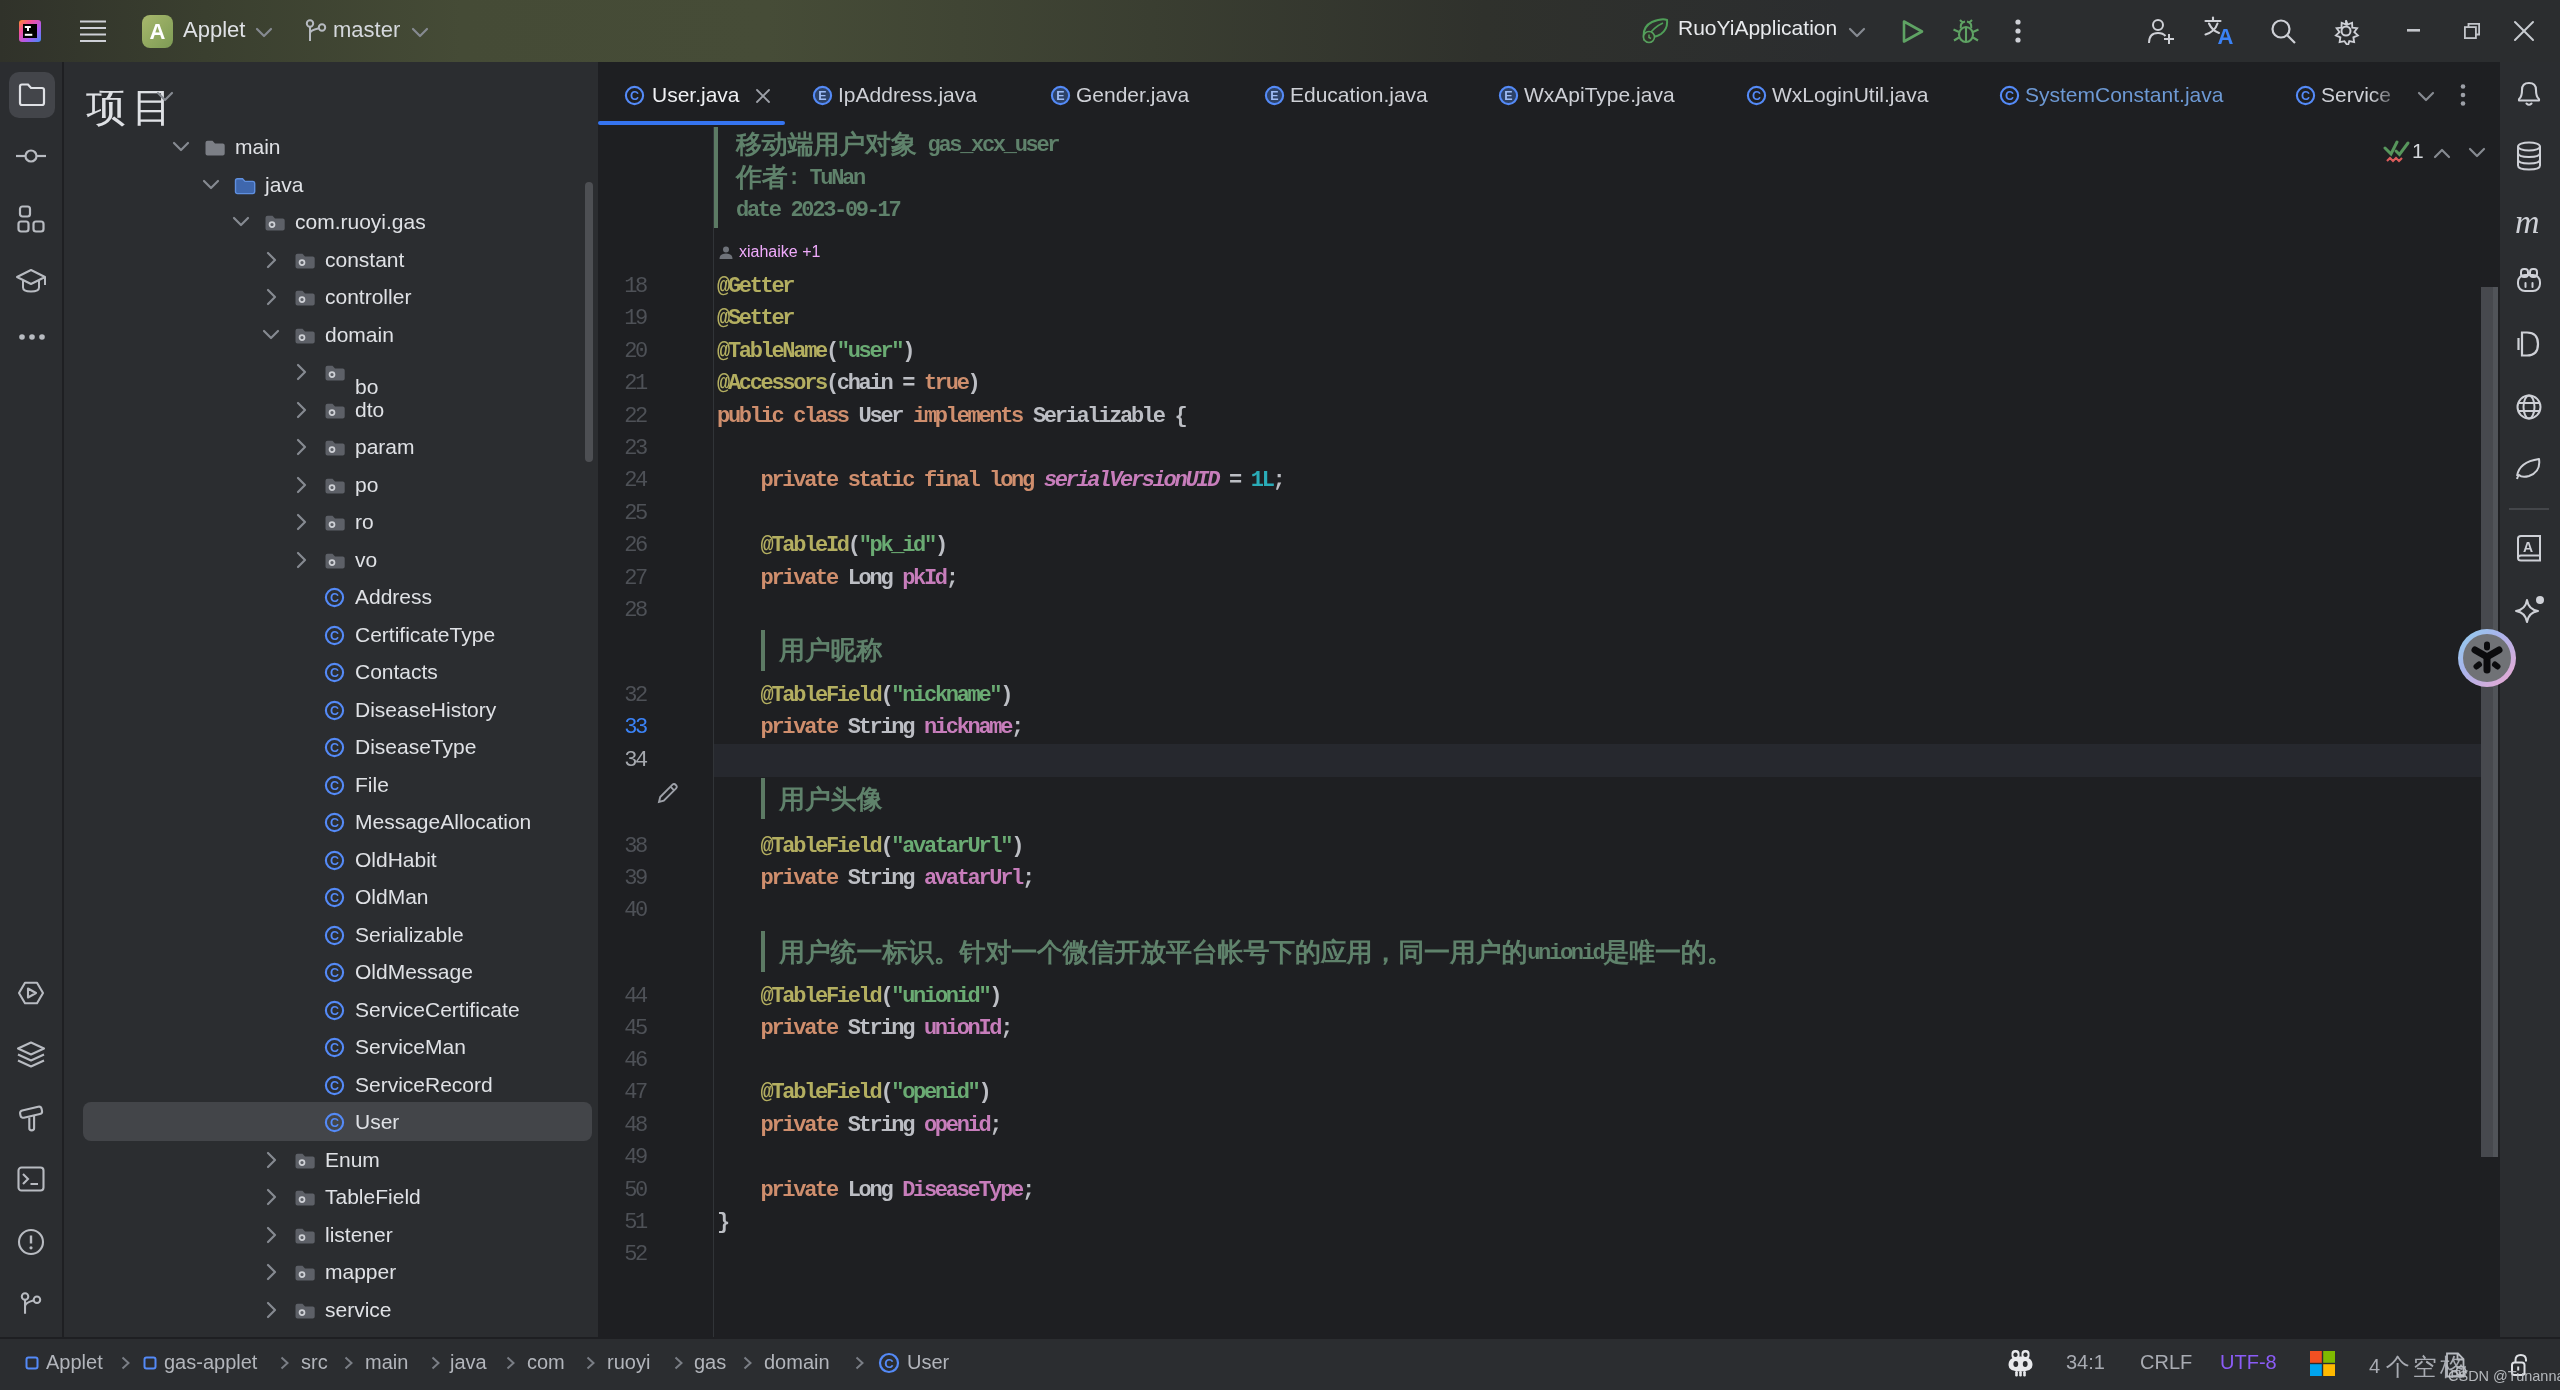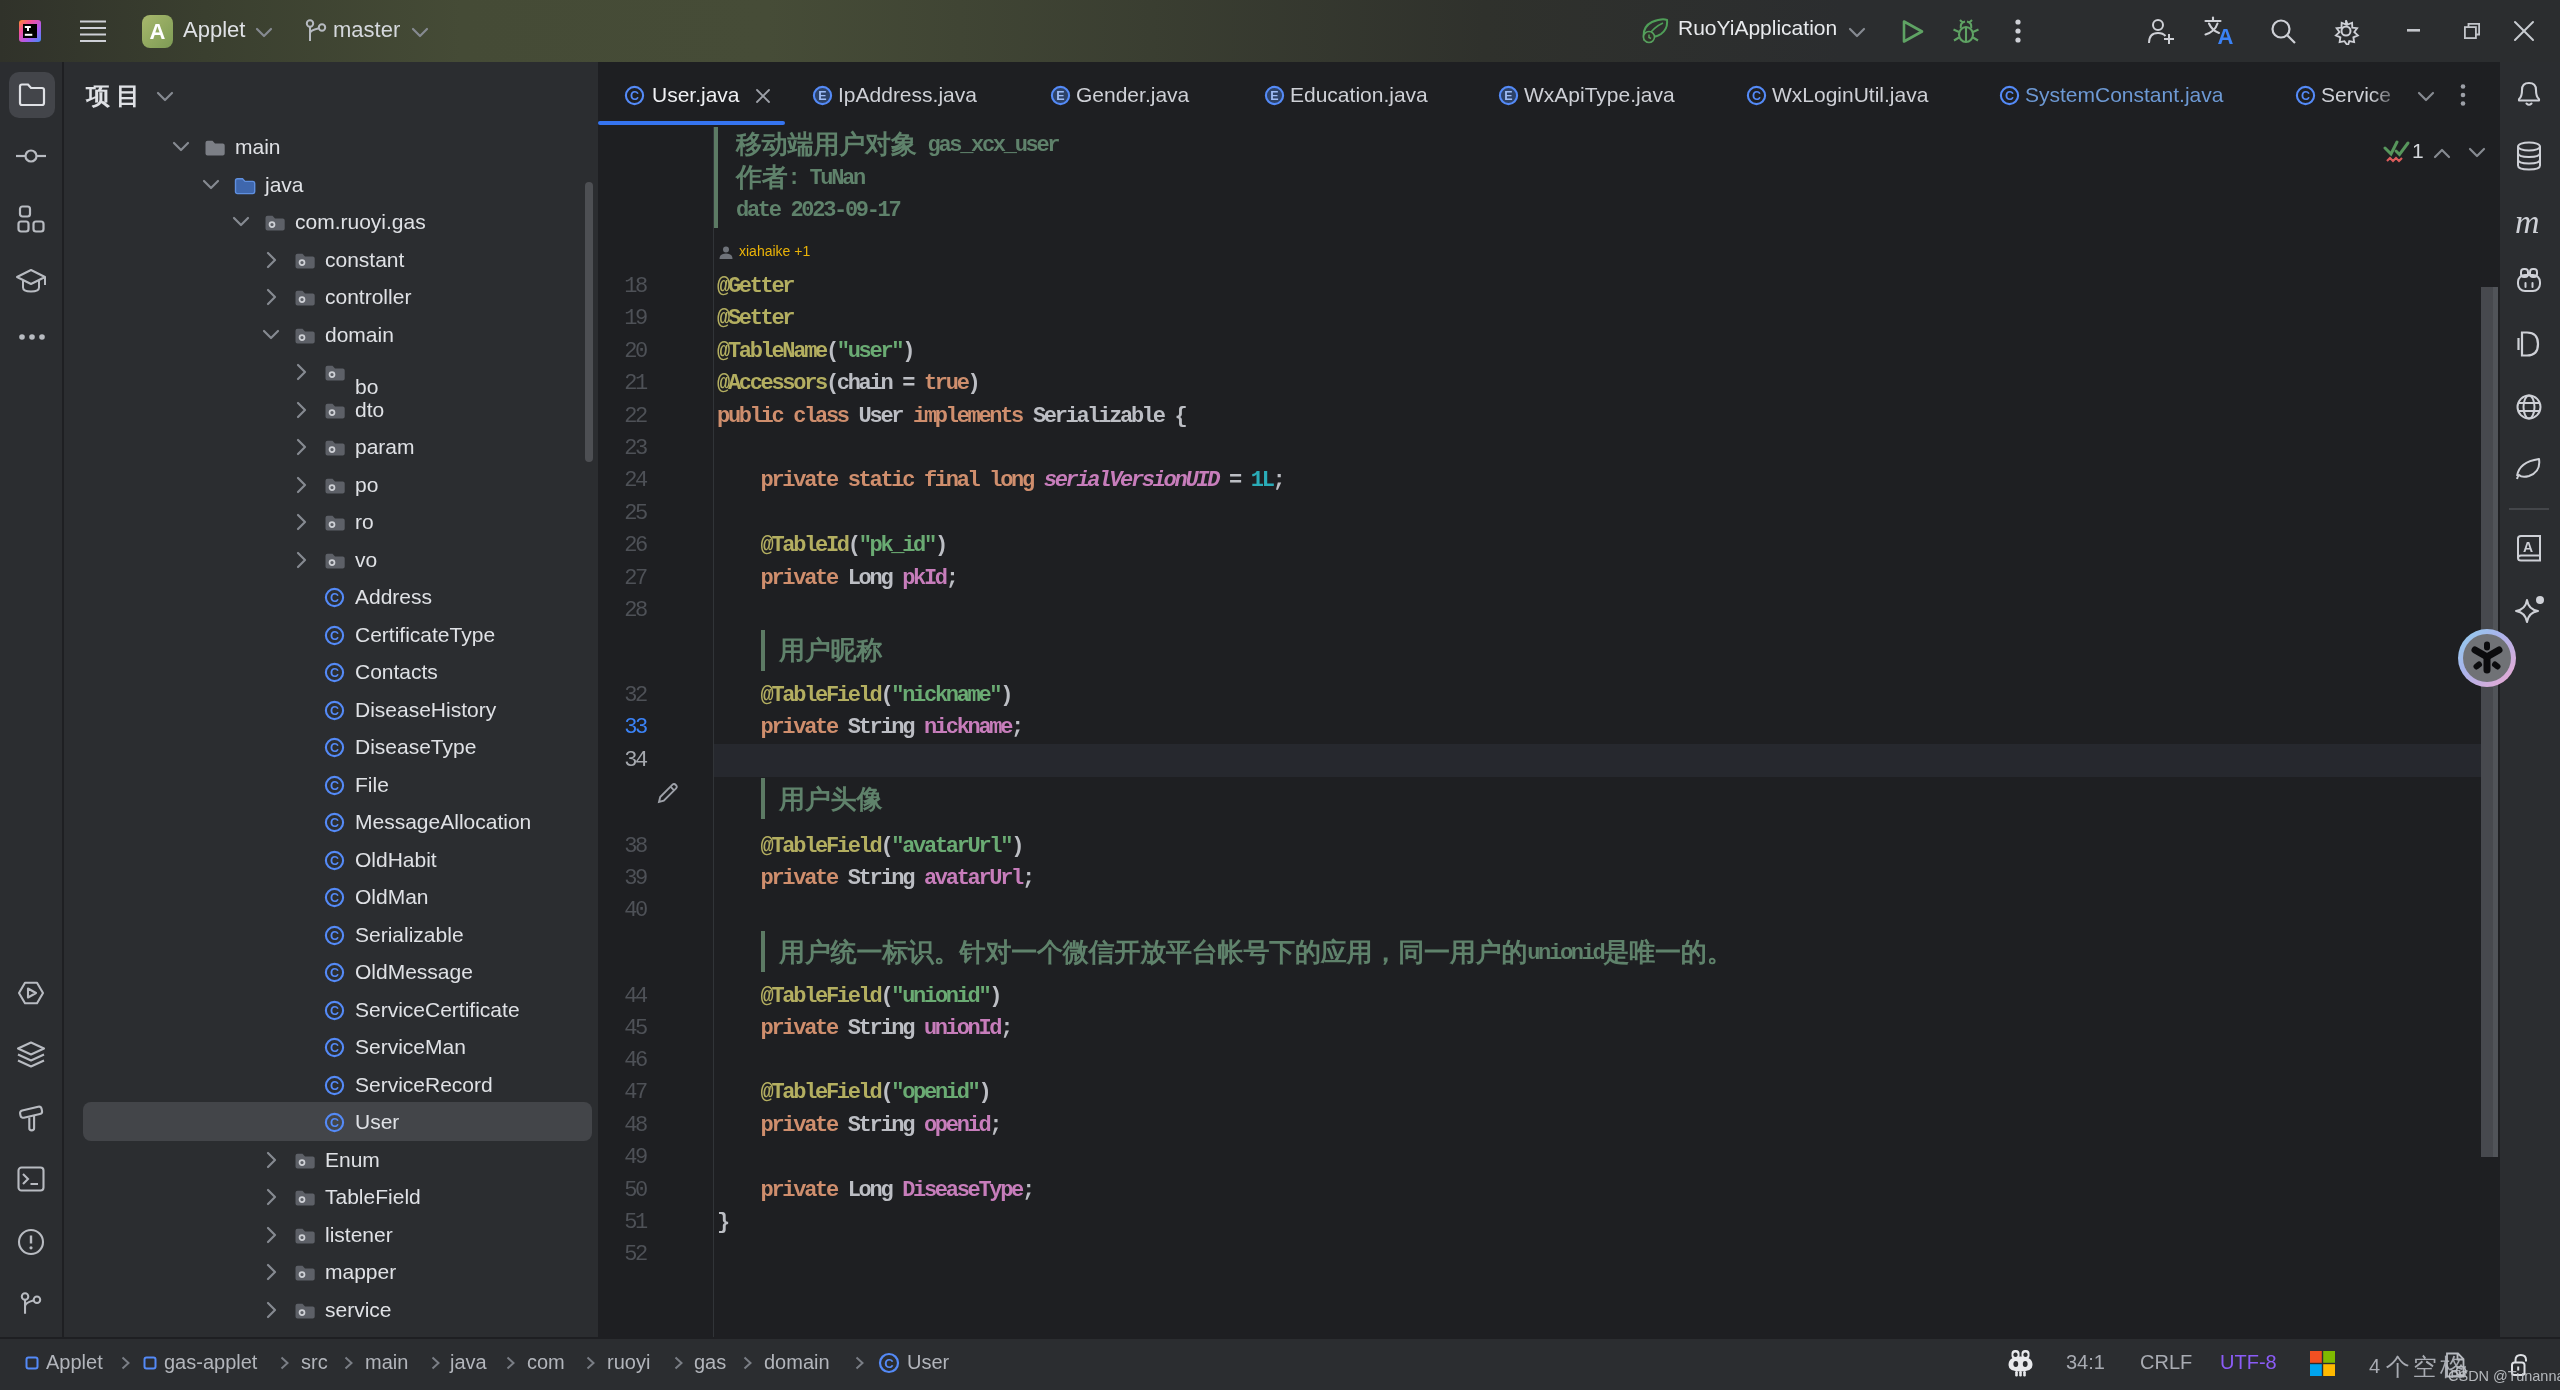--- a/index.html
+++ b/index.html
@@ -218,21 +218,21 @@
     <line x1="14" y1="7.5" x2="14" y2="15.5" stroke="#b8bbc1" stroke-width="2.4"></line>
     <circle cx="14" cy="19.8" r="1.6" fill="#b8bbc1"></circle>
   </svg>
 <svg class="ab" style="left:18px;top:1291px" width="26" height="26" viewBox="0 0 24 24" fill="none" stroke="#b8bbc1" stroke-width="1.9">
     <circle cx="6.5" cy="5" r="3"></circle>
     <circle cx="17.5" cy="8" r="3"></circle>
     <path d="M6.5 8 L6.5 21 M6.5 14 Q6.5 11 14 8.8"></path>
   </svg>
 
 <div class="ab" style="left:64px;top:62px;width:534px;height:1275px;background:#2b2d30"></div>
-<div class="ab ui" style="left:86px;top:80px;font-weight:bold"><span style="font-size:24px;letter-spacing:6px;vertical-align:-4px;font-weight:bold">项目</span></div>
+<div class="ab ui" style="left:86px;top:80px;font-weight:bold"><span style="font-size:40px;letter-spacing:6px;vertical-align:-4px;font-weight:normal">项目</span></div>
 <svg class="ab" style="left:156px;top:88px" width="18" height="18" viewBox="0 0 18 18">
     <use href="#chevD"></use>
   </svg>
 <div class="trow" style="left:0;top:128.0px"><svg class="ab" style="left:172px;top:10px" width="18" height="18" viewBox="0 0 18 18">
       <use href="#chevD"></use>
     </svg><svg class="ab" style="left:204px;top:9px" width="22" height="22" viewBox="0 0 22 22">
       <use href="#fold"></use>
     </svg><span class="ab" style="left:235px;top:7px">main</span></div>
 <div class="trow" style="left:0;top:165.5px"><svg class="ab" style="left:202px;top:10px" width="18" height="18" viewBox="0 0 18 18">
       <use href="#chevD"></use>
@@ -418,21 +418,21 @@
 <div class="ab" style="left:714px;top:127px;width:3.5px;height:101px;background:#5c7a64"></div>
 <div class="ab mono cm" style="left:736px;top:127.5px;height:32px;line-height:32px"><span class="cj">移动端用户对象</span> gas_xcx_user</div>
 <div class="ab mono cm" style="left:736px;top:161.0px;height:32px;line-height:32px"><span class="cj">作者</span>: TuNan</div>
 <div class="ab mono cm" style="left:736px;top:194.5px;height:32px;line-height:32px">date 2023-09-17</div>
 <svg class="ab" style="left:718px;top:245px" width="16" height="16" viewBox="0 0 16 16">
     <g fill="#6f737a">
       <circle cx="8" cy="4.5" r="3"></circle>
       <path d="M1.5 14 Q1.5 8.5 8 8.5 Q14.5 8.5 14.5 14 Z"></path>
     </g>
   </svg>
-<div class="ab" style="left:739px;top:243px;font-size:14px;color:#eab308;font-family:'Liberation Sans'">xiahaike +1</div>
+<div class="ab" style="left:739px;top:243px;font-size:16px;color:#f0abfc;font-family:'Liberation Sans'">xiahaike +1</div>
 <div class="num mono" style="top:271.0px;height:32px;line-height:32px;color:#4e5157">18</div>
 <div class="ab mono" style="left:717px;top:271.0px;height:32px;line-height:32px"><span class="an">@Getter</span></div>
 <div class="num mono" style="top:303.4px;height:32px;line-height:32px;color:#4e5157">19</div>
 <div class="ab mono" style="left:717px;top:303.4px;height:32px;line-height:32px"><span class="an">@Setter</span></div>
 <div class="num mono" style="top:335.8px;height:32px;line-height:32px;color:#4e5157">20</div>
 <div class="ab mono" style="left:717px;top:335.8px;height:32px;line-height:32px"><span class="an">@TableName</span>(<span class="s">"user"</span>)</div>
 <div class="num mono" style="top:368.2px;height:32px;line-height:32px;color:#4e5157">21</div>
 <div class="ab mono" style="left:717px;top:368.2px;height:32px;line-height:32px"><span class="an">@Accessors</span>(chain = <span class="k">true</span>)</div>
 <div class="num mono" style="top:400.6px;height:32px;line-height:32px;color:#4e5157">22</div>
 <div class="ab mono" style="left:717px;top:400.6px;height:32px;line-height:32px"><span class="k">public class</span> User <span class="k">implements</span> Serializable {</div>

